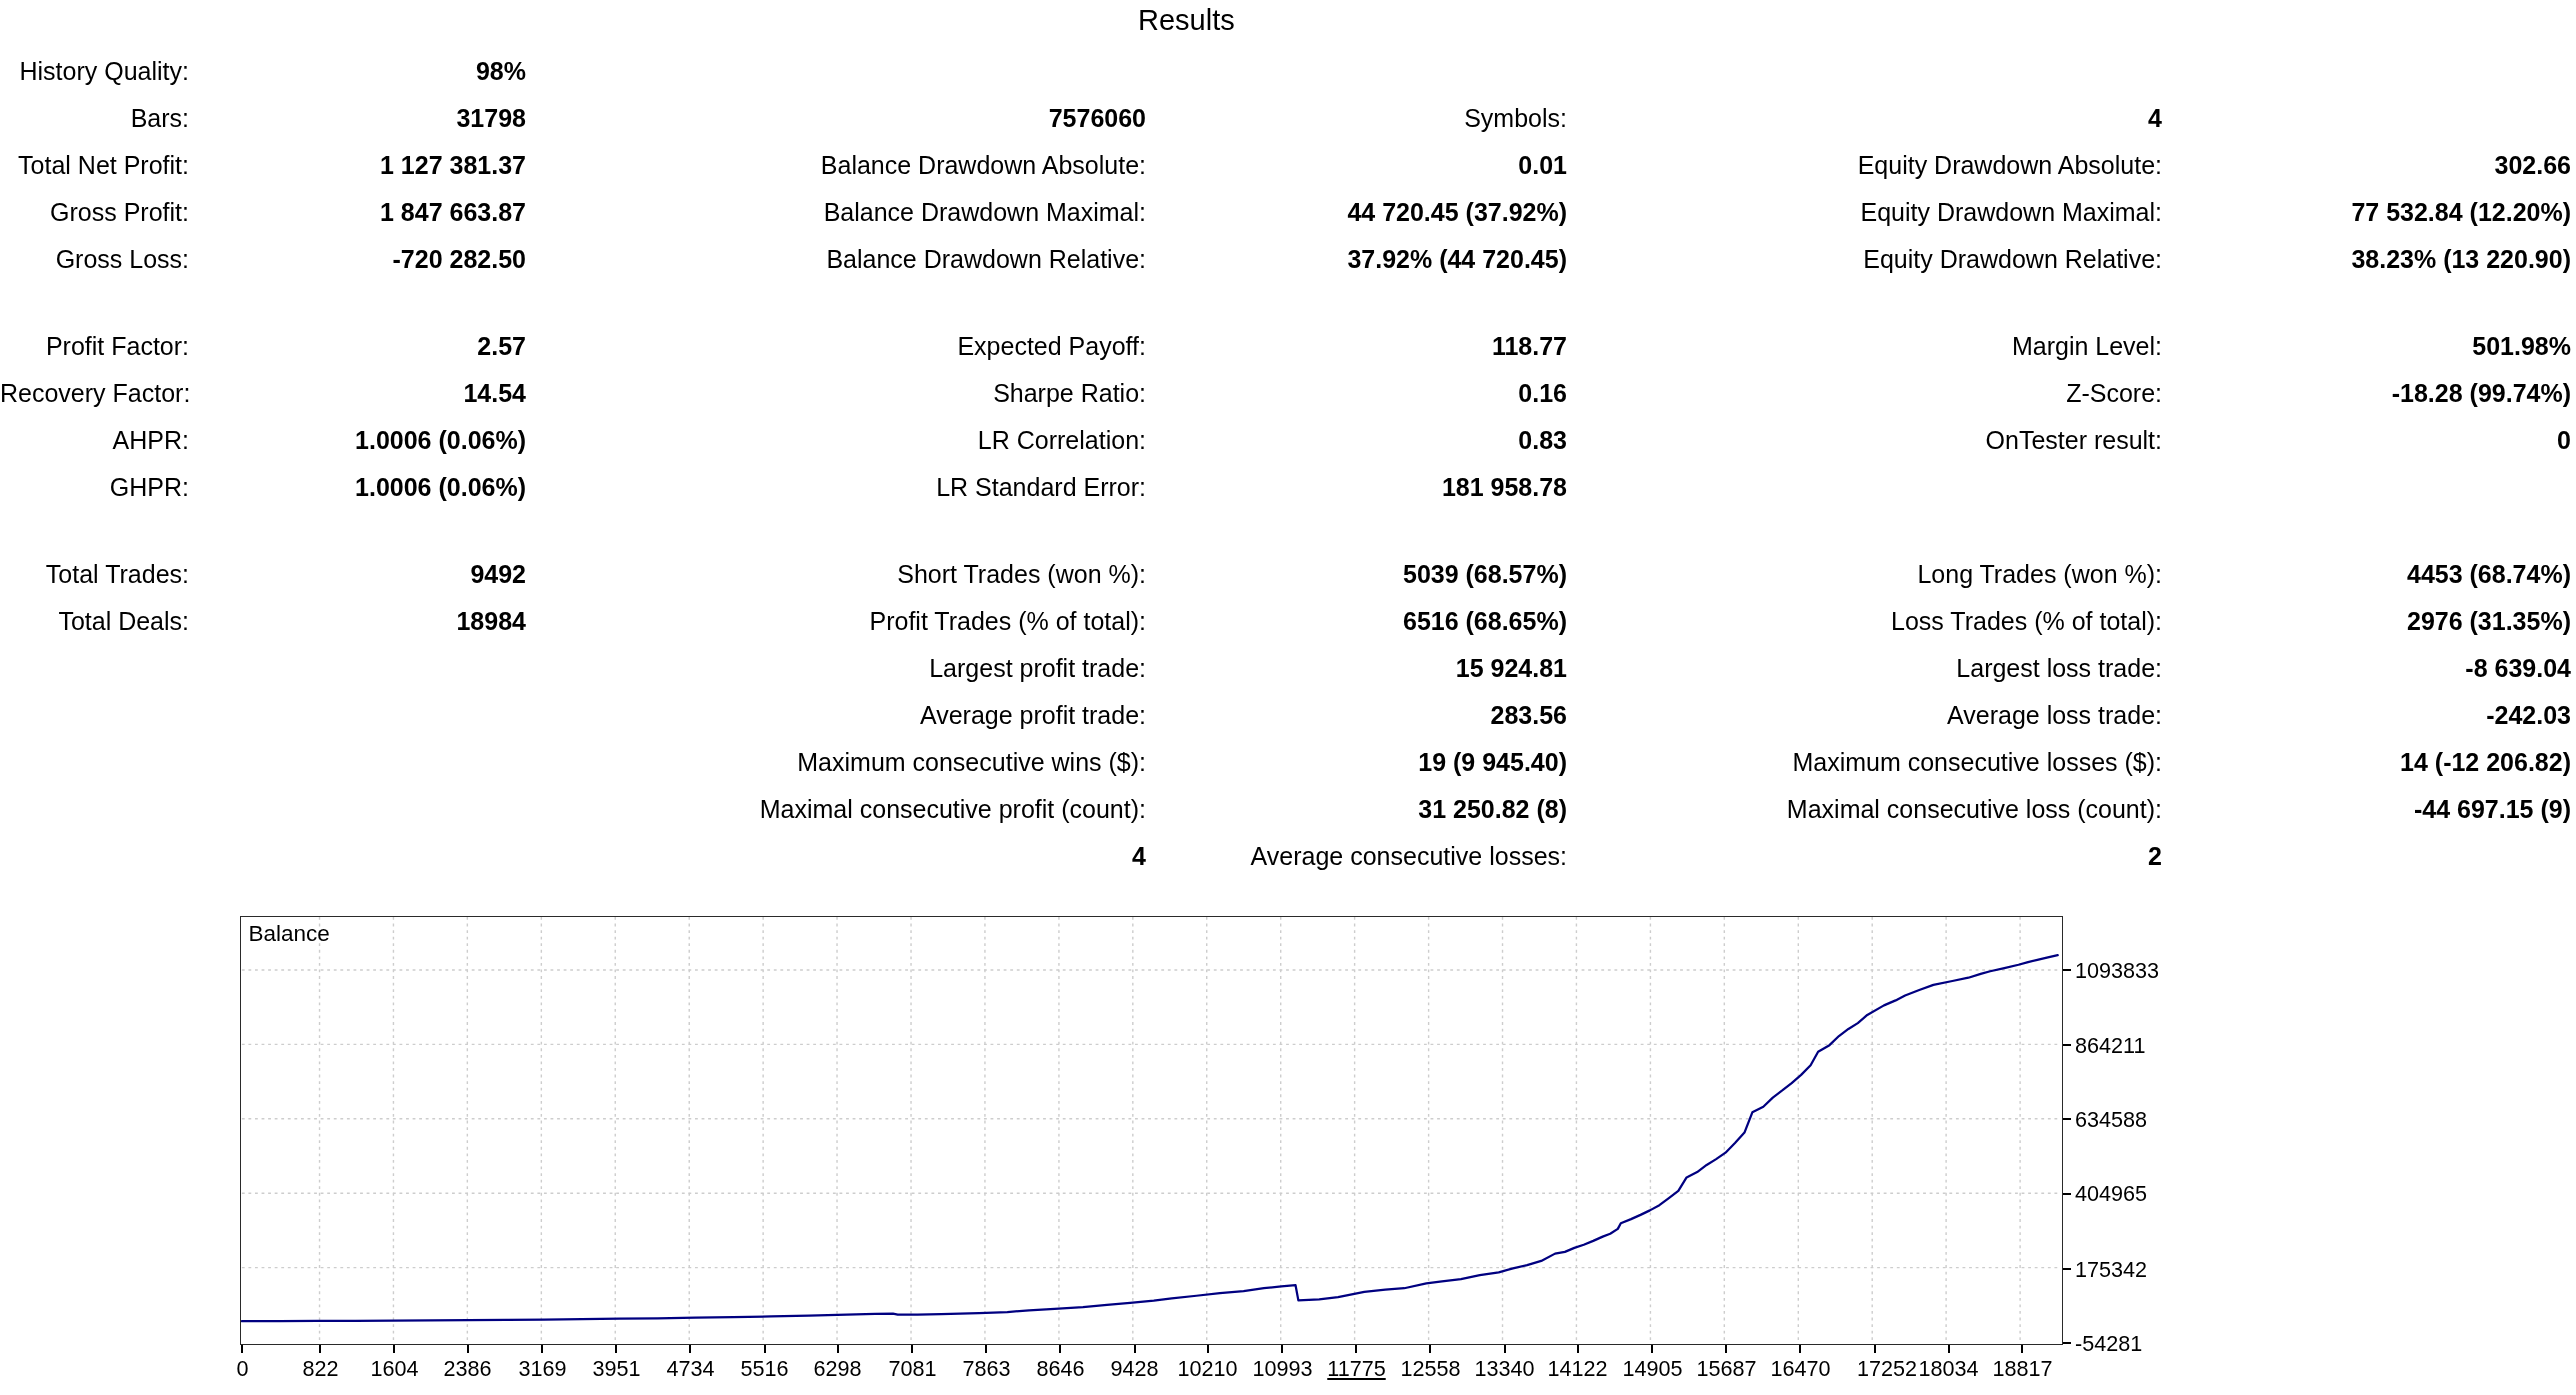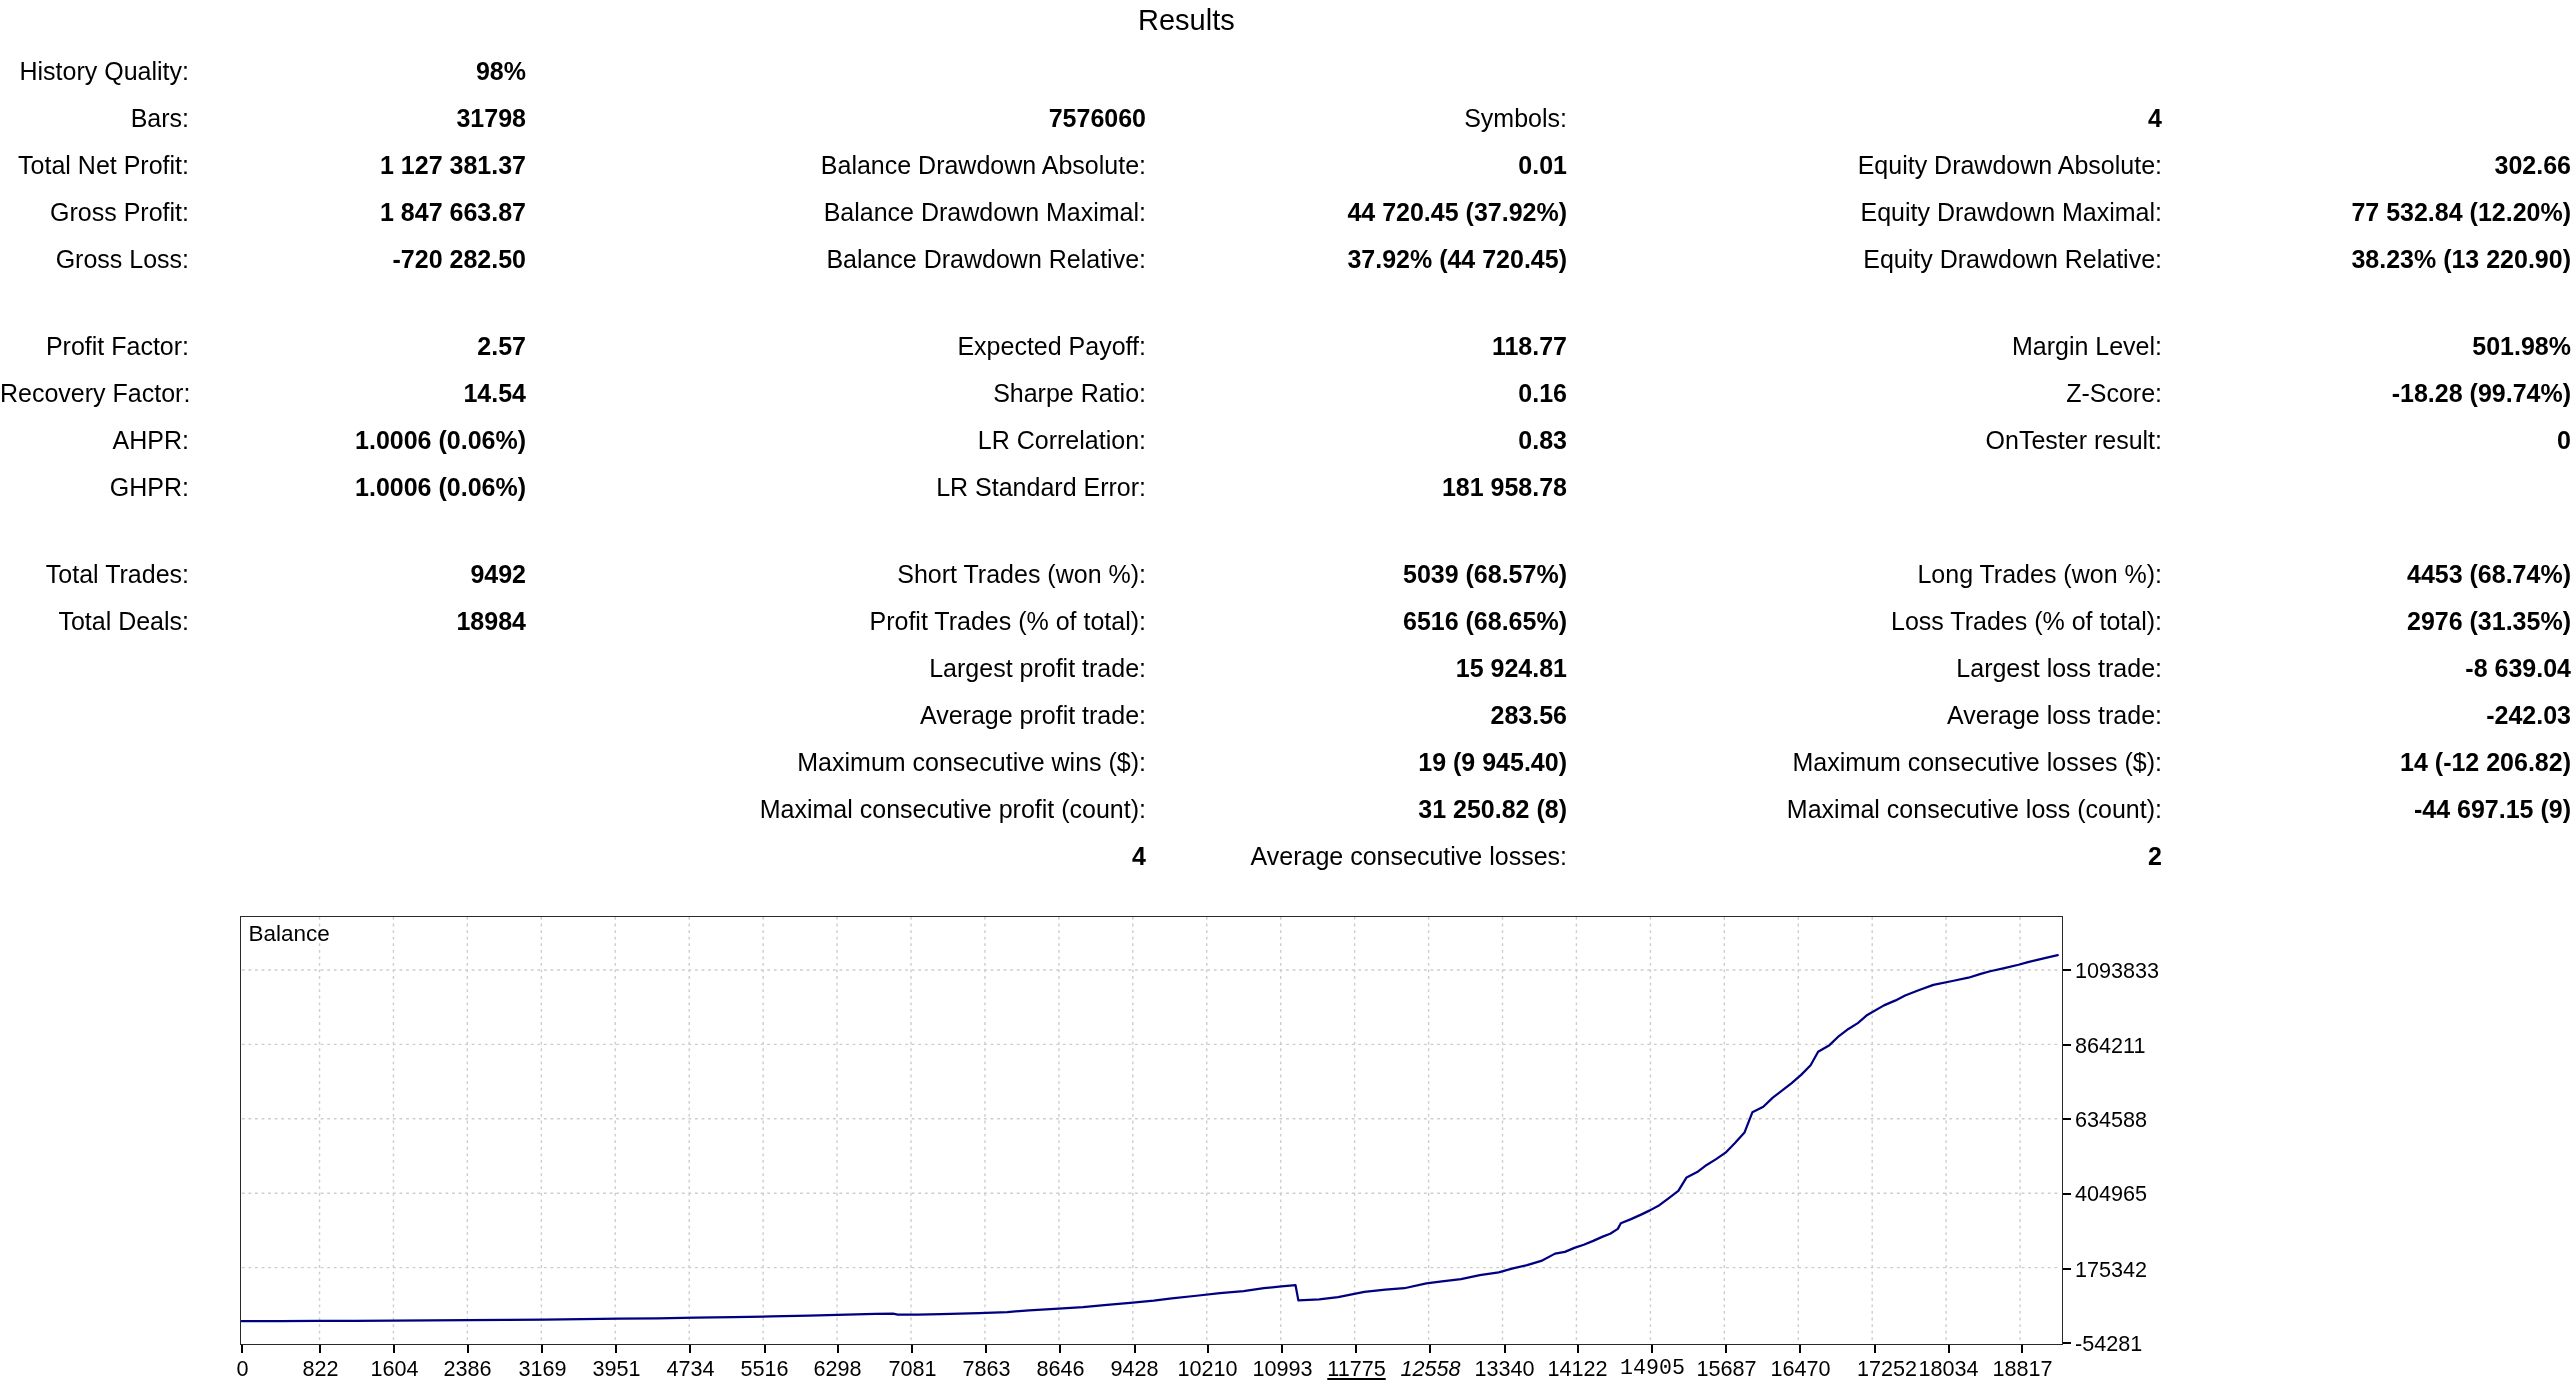--- a/index.html
+++ b/index.html
@@ -258,27 +258,27 @@
     <div class="xlab" style="top:1356px;left:1018px;">8646</div>
     <div class="xtick" style="top:1345px;left:1134px;"></div>
     <div class="xlab" style="top:1356px;left:1092px;">9428</div>
     <div class="xtick" style="top:1345px;left:1207px;"></div>
     <div class="xlab" style="top:1356px;left:1165px;">10210</div>
     <div class="xtick" style="top:1345px;left:1281px;"></div>
     <div class="xlab" style="top:1356px;left:1240px;">10993</div>
     <div class="xtick" style="top:1345px;left:1355px;"></div>
     <div class="xlab" style="top:1356px;left:1314px;text-decoration:underline;">11775</div>
     <div class="xtick" style="top:1345px;left:1429px;"></div>
-    <div class="xlab" style="top:1356px;left:1388px;font-style:italic;">12558</div>
+    <div class="xlab" style="top:1356px;left:1388px;">12558</div>
     <div class="xtick" style="top:1345px;left:1504px;"></div>
     <div class="xlab" style="top:1356px;left:1462px;">13340</div>
     <div class="xtick" style="top:1345px;left:1577px;"></div>
     <div class="xlab" style="top:1356px;left:1535px;">14122</div>
     <div class="xtick" style="top:1345px;left:1651px;"></div>
-    <div class="xlab" style="top:1356px;left:1610px;font-family:Liberation Mono, monospace;">14905</div>
+    <div class="xlab" style="top:1356px;left:1610px;">14905</div>
     <div class="xtick" style="top:1345px;left:1725px;"></div>
     <div class="xlab" style="top:1356px;left:1684px;">15687</div>
     <div class="xtick" style="top:1345px;left:1799px;"></div>
     <div class="xlab" style="top:1356px;left:1758px;">16470</div>
     <div class="xtick" style="top:1345px;left:1874px;"></div>
     <div class="xlab" style="top:1356px;left:1832px;text-align:right;">17252</div>
     <div class="xtick" style="top:1345px;left:1948px;"></div>
     <div class="xlab" style="top:1356px;left:1906px;">18034</div>
     <div class="xtick" style="top:1345px;left:2021px;"></div>
     <div class="xlab" style="top:1356px;left:1980px;">18817</div>

